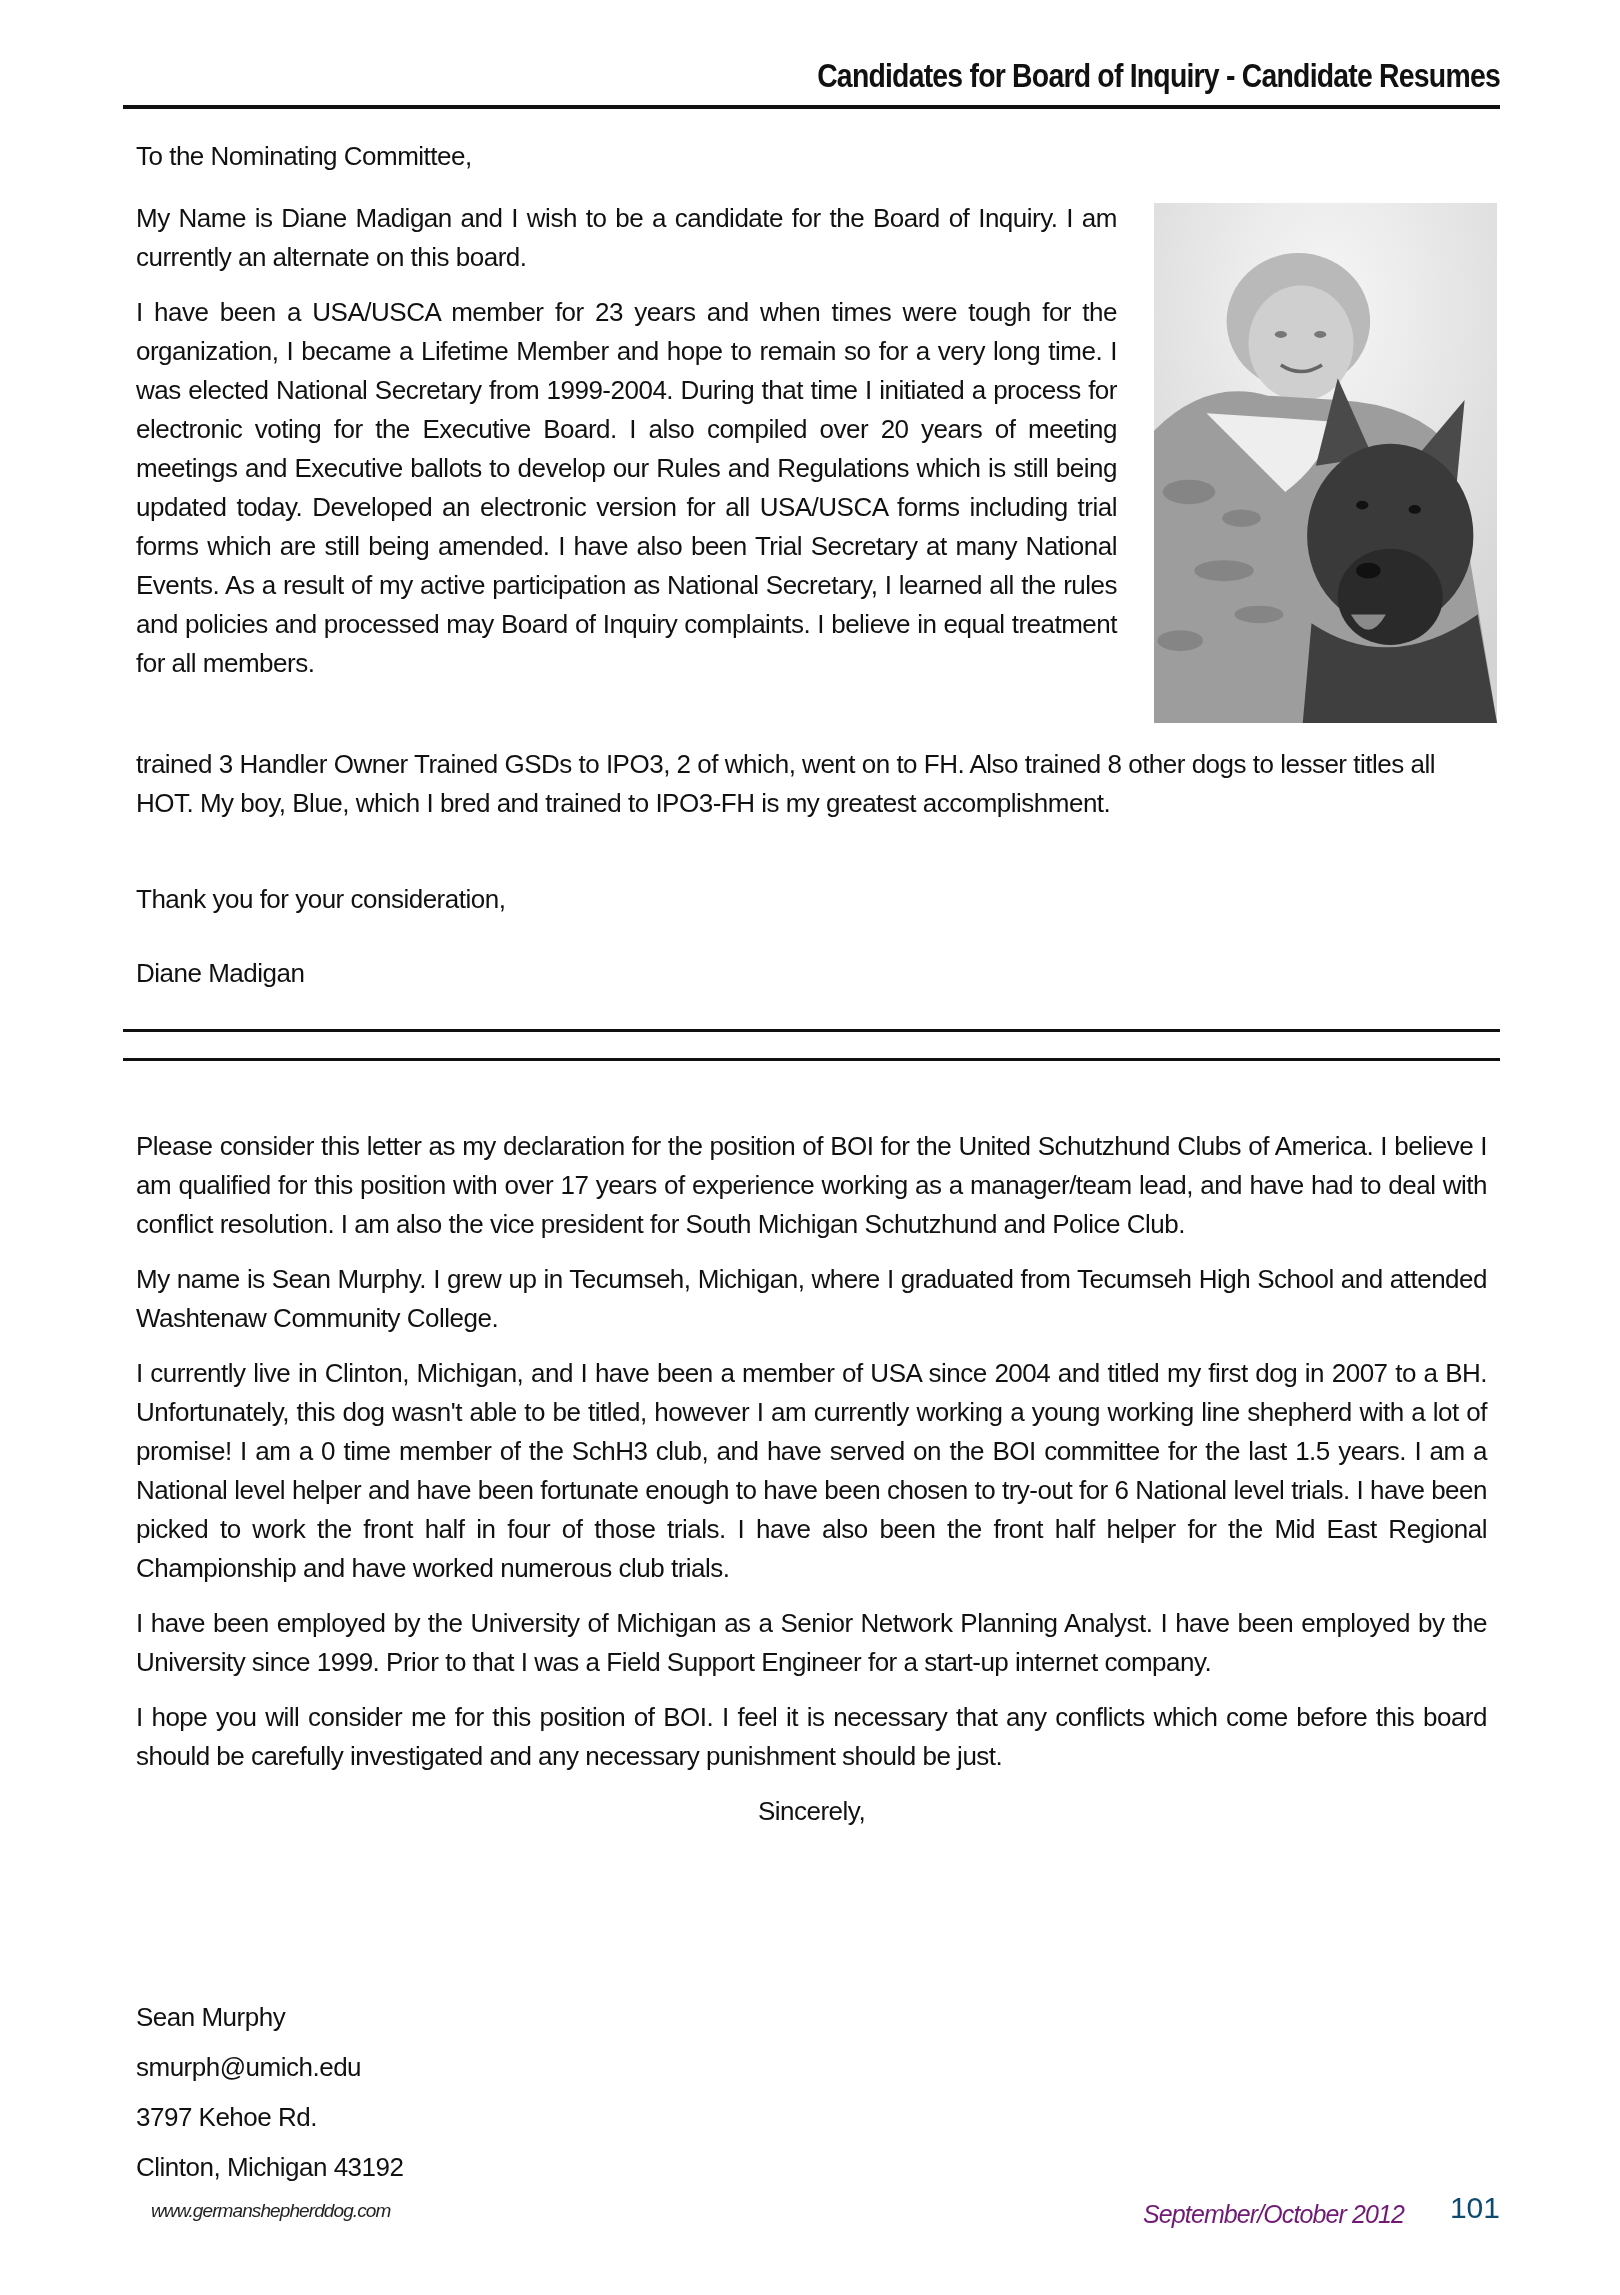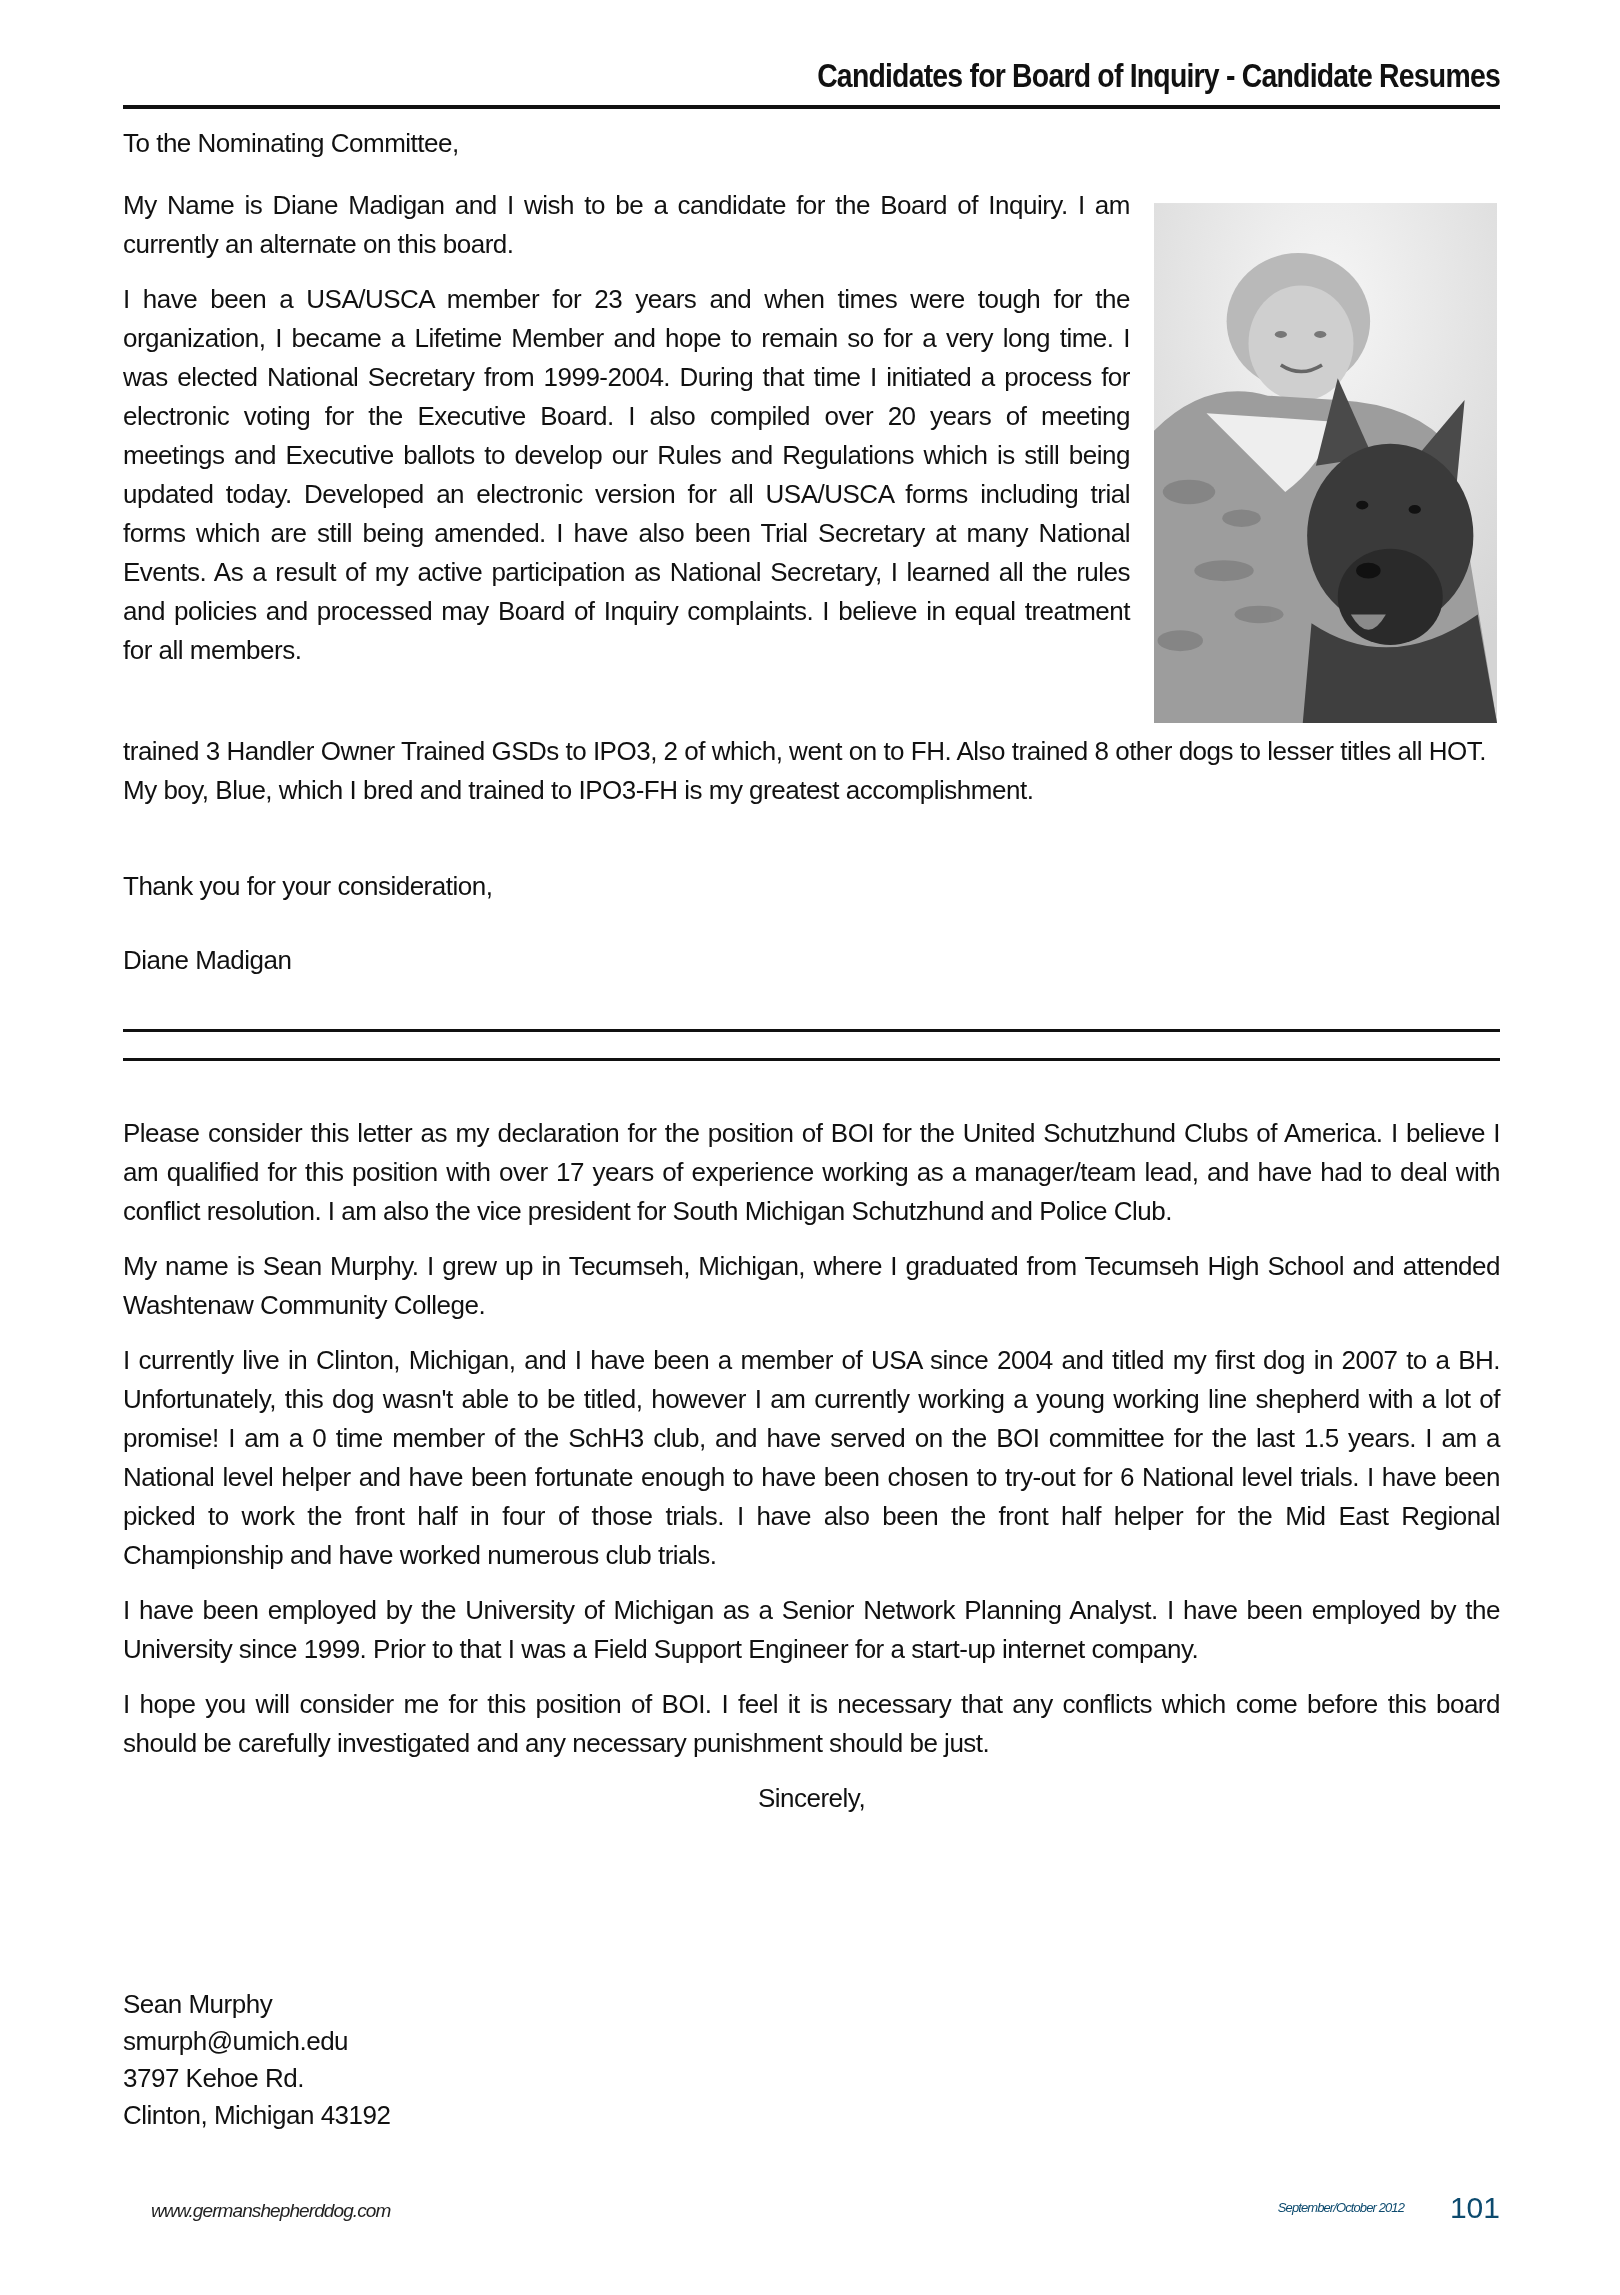--- a/index.html
+++ b/index.html
@@ -20,40 +20,40 @@
   }
   .header-rule {
     position: absolute; left: 123px; top: 105px; width: 1377px; height: 3.5px; background: #111;
   }
   .text {
     font-size: 26px; line-height: 39px; letter-spacing: -0.5px;
     transform-origin: left top;
   }
   .block { position: absolute; left: 123px; }
   .justify { text-align: justify; }
-  p { margin: 0; }
+  p { margin: 13px; }
   .para { margin-bottom: 16px; }
   .photo {
     position: absolute; left: 1154px; top: 203px; width: 343px; height: 520px;
     background: linear-gradient(180deg, #e9e9e9 0%, #dcdcdc 100%);
     overflow: hidden;
   }
   .divider {
     position: absolute; left: 123px; width: 1377px; height: 2.6px; background: #111;
   }
   .footer {
     position: absolute; left: 123px; top: 2191px; width: 1377px; height: 35px;
   }
   .footer-url {
     position: absolute; left: 0; top: 8.8px; font-style: italic; font-size: 19px;
     letter-spacing: -0.9px; color: #222; margin-left: 28px;
   }
   .footer-issue {
-    position: absolute; right: 96px; top: 8.8px; font-style: italic; font-size: 13px;
-    letter-spacing: -0.9px; color: #0c4a6e;
+    position: absolute; right: 96px; top: 8.8px; font-style: italic; font-size: 25px;
+    letter-spacing: -0.9px; color: #701a75;
   }
   .footer-page {
     position: absolute; right: 0; top: 0; font-size: 30px; color: #0c4a6e;
   }
 </style>
 </head>
 <body>
 
 <div class="page-header">
   <span class="page-title">Candidates for Board of Inquiry - Candidate Resumes</span>

